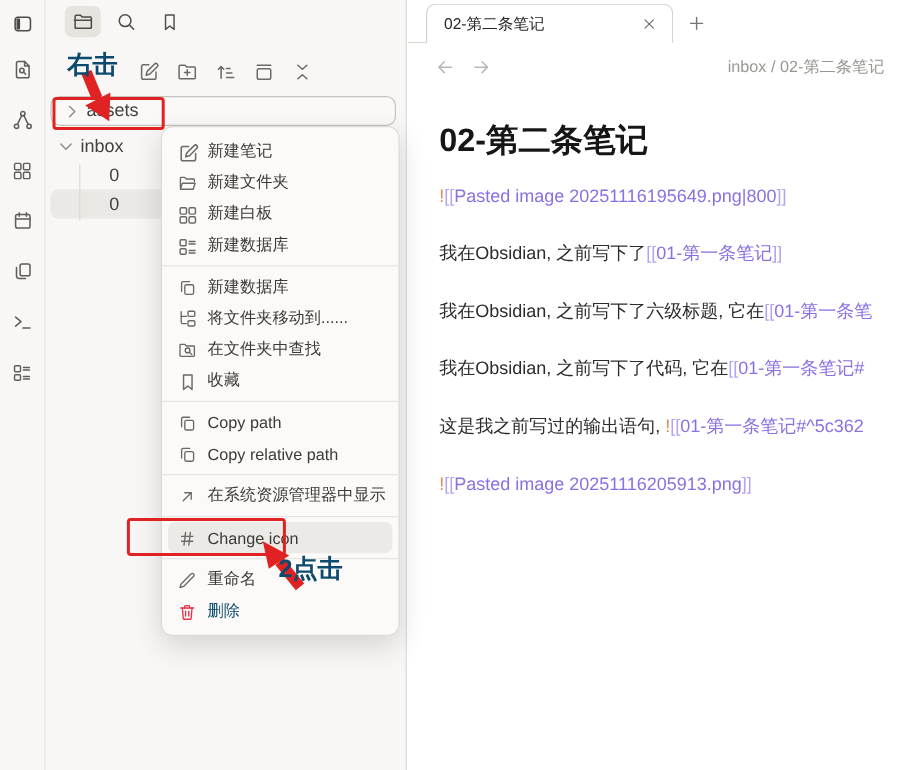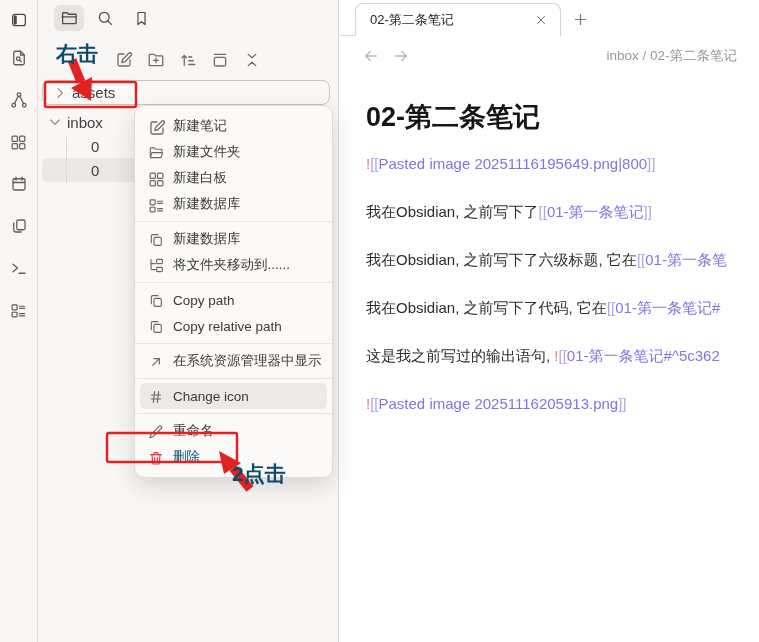--- a/index.html
+++ b/index.html
@@ -293,20 +293,38 @@
       <span class="ic">
         <svg viewBox="0 0 24 24" width="16" height="16">
           <path d="M4.5 2.5v13a2 2 0 0 0 2 2h4.5"></path>
           <path d="M4.5 8.5H11"></path>
           <rect x="13" y="2" width="8.5" height="6.5" rx="1.3"></rect>
           <rect x="13" y="14" width="8.5" height="6.5" rx="1.3"></rect>
         </svg>
       </span>
       <span>将文件夹移动到......</span>
     </div>
+    <div class="mrow">
+      <span class="ic">
+        <svg viewBox="0 0 24 24" width="16" height="16">
+          <path d="M3 18.5V5.5a1 1 0 0 1 1-1h5l2 2h9a1 1 0 0 1 1 1v11a1 1 0 0 1-1 1H4a1 1 0 0 1-1-1Z"></path>
+          <circle cx="12.5" cy="12" r="3"></circle>
+          <path d="m14.8 14.3 3 3"></path>
+        </svg>
+      </span>
+      <span>在文件夹中查找</span>
+    </div>
+    <div class="mrow">
+      <span class="ic">
+        <svg viewBox="0 0 24 24" width="17" height="17">
+          <path d="M7 3.5h10v17l-5-4-5 4Z"></path>
+        </svg>
+      </span>
+      <span>收藏</span>
+    </div>
     <div class="mdiv"></div>
     <div class="mrow">
       <span class="ic">
         <svg viewBox="0 0 24 24" width="16" height="16">
           <rect x="9" y="8" width="11" height="12" rx="2"></rect>
           <path d="M5 16V6a2 2 0 0 1 2-2h8"></path>
         </svg>
       </span>
       <span>Copy path</span>
     </div>

